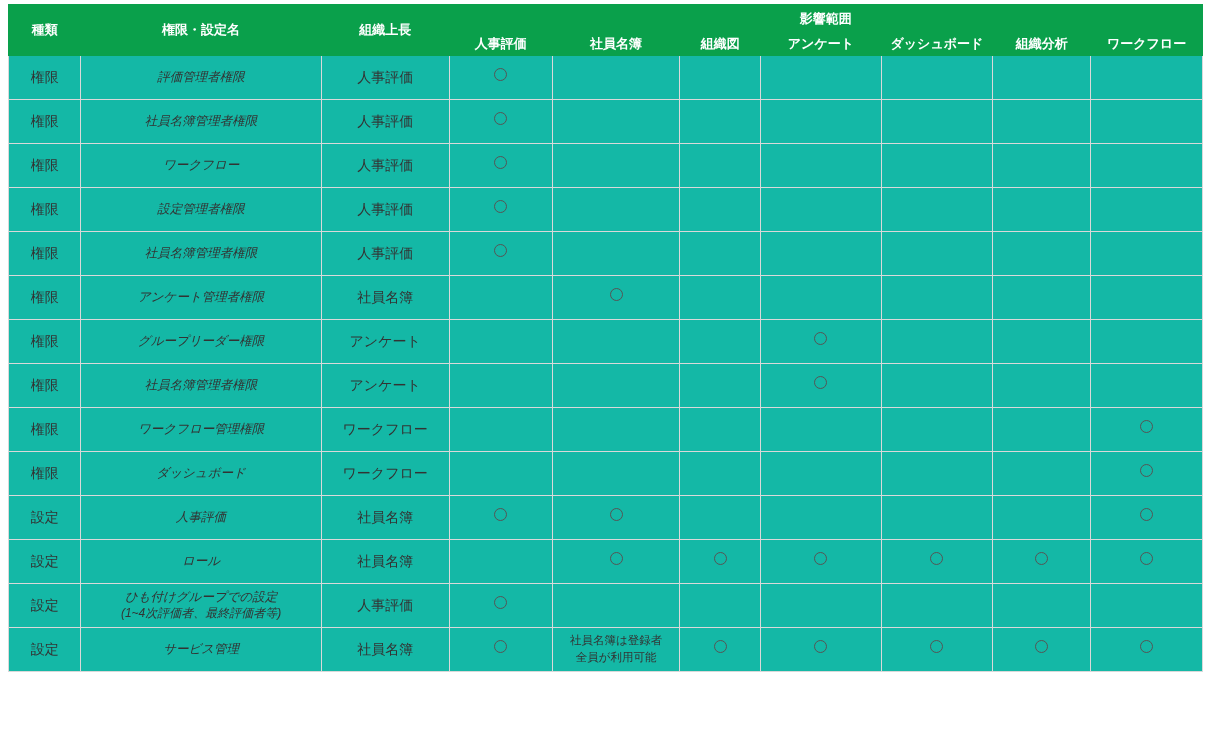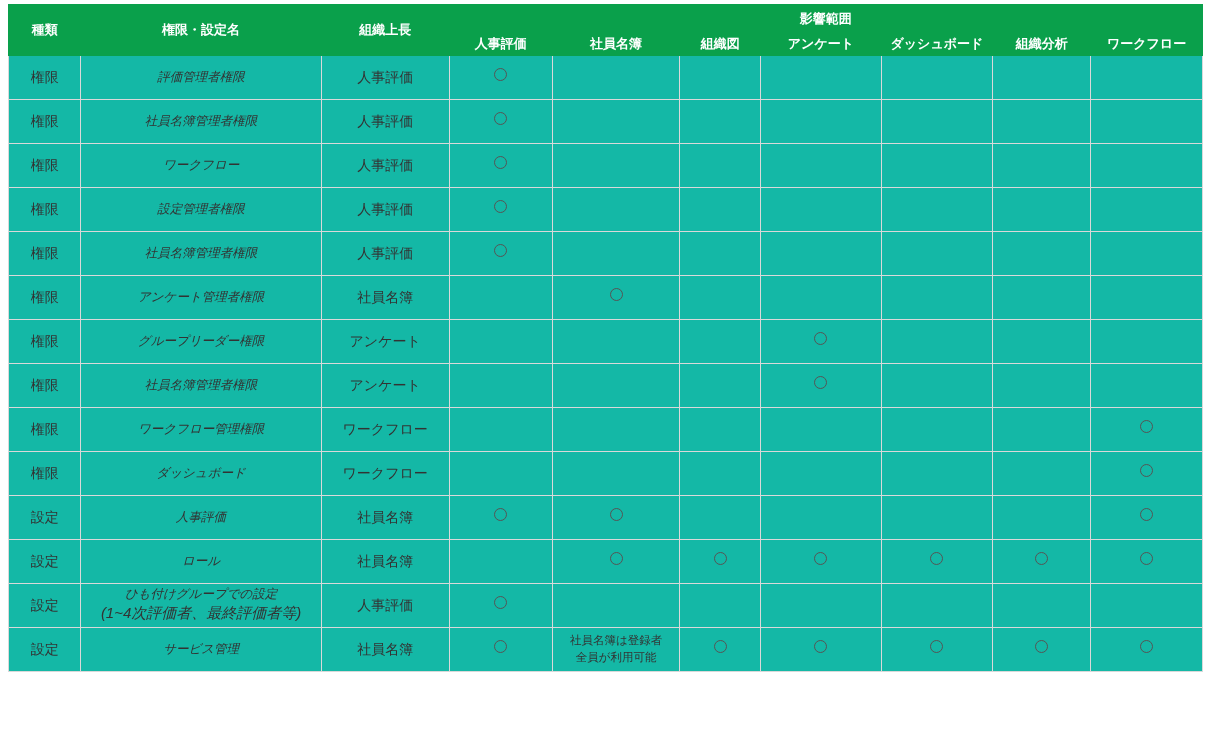--- a/index.html
+++ b/index.html
@@ -78,21 +78,21 @@
     border: 1.4px solid #555555;
     border-radius: 50%;
     box-sizing: border-box;
   }
   .note {
     font-size: 11.5px;
     line-height: 1.3;
     white-space: pre-line;
   }
   .name-sub {
-    font-size: 15px;
+    font-size: 12px;
     display: block;
   }
 </style>
 </head>
 <body>
 
 <div class="table-wrap">
   <table class="matrix">
     <colgroup>
       <col class="c-type">

